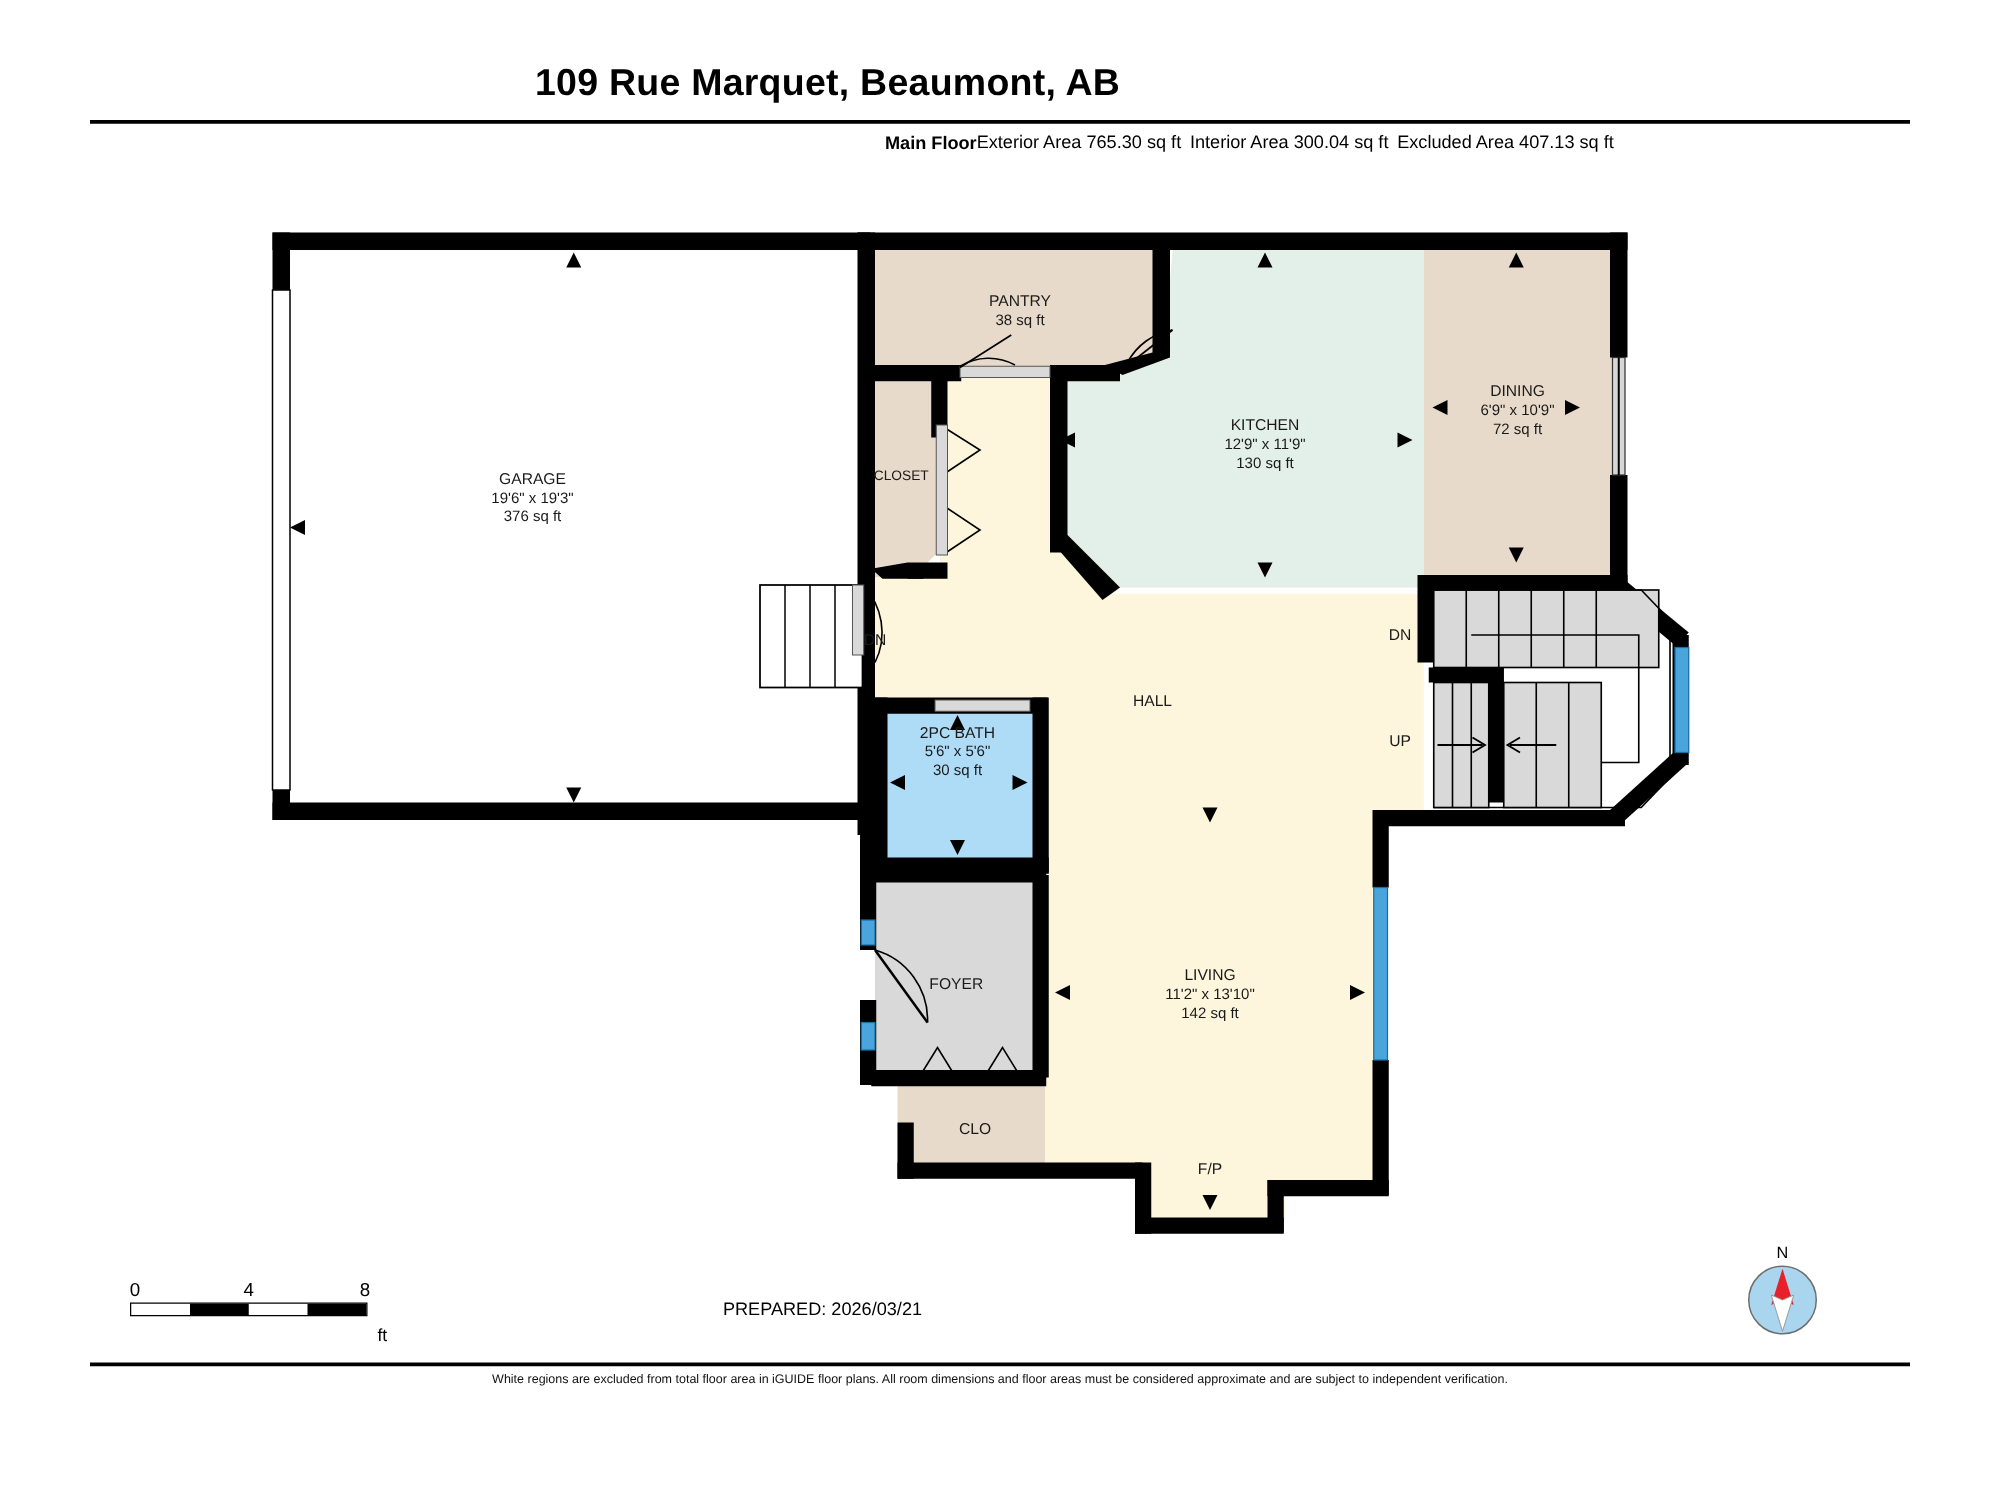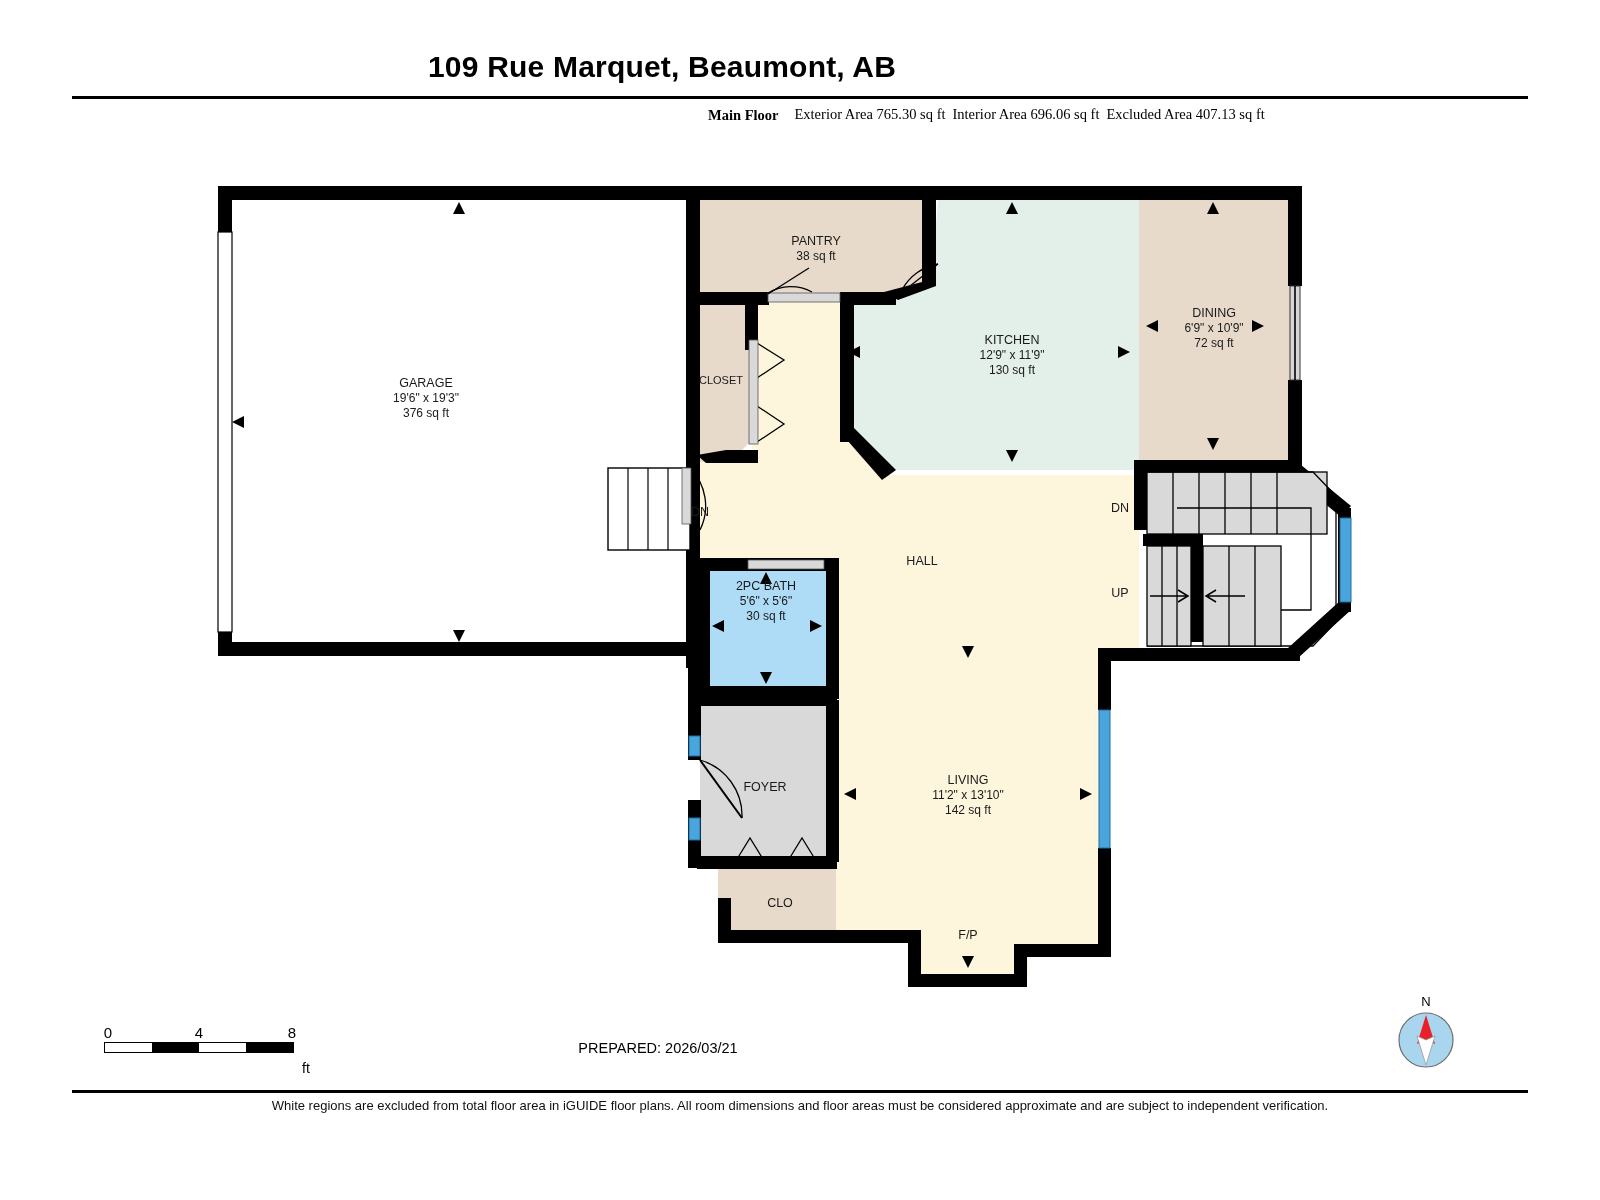--- a/index.html
+++ b/index.html
@@ -36,23 +36,21 @@
     left: 72px;
     width: 1456px;
     height: 3px;
     background: #000;
   }
   #floor-summary {
     position: absolute;
     top: 106px;
     left: 708px;
     display: flex;
-    gap: 16px;
     font-size: 14.5px;
-    font-family: Liberation Serif, serif;
   }
   #floor-summary .floor-label {
     font-weight: bold;
     white-space: nowrap;
     padding-top: 1px;
   }
   #floor-summary .areas {
     display: flex;
     flex-direction: row;
     gap: 7px;
@@ -147,37 +145,37 @@
     width: 1456px;
     height: 3px;
     background: #000;
   }
   #disclaimer {
     position: absolute;
     top: 1098px;
     left: 0;
     width: 1600px;
     text-align: center;
-    font-size: 13px;
+    font-size: 10px;
     color: #111;
   }
 </style>
 </head>
 <body>
 
 <div class="page">
 
   <div id="plan-title">109 Rue Marquet, Beaumont, AB</div>
   <div id="title-rule"></div>
 
   <div id="floor-summary">
     <div class="floor-label">Main Floor</div>
     <div class="areas">
       <div>Exterior Area 765.30 sq ft</div>
-      <div>Interior Area 696.06 sq ft</div>
+      <div>Interior Area 300.04 sq ft</div>
       <div>Excluded Area 407.13 sq ft</div>
     </div>
   </div>
 
   <svg id="floorplan-svg" width="1600" height="1010" viewBox="0 0 1600 1010">
 
     <g>
 
       <rect x="222" y="186" width="470" height="470" fill="#FFFFFF"></rect>
 

